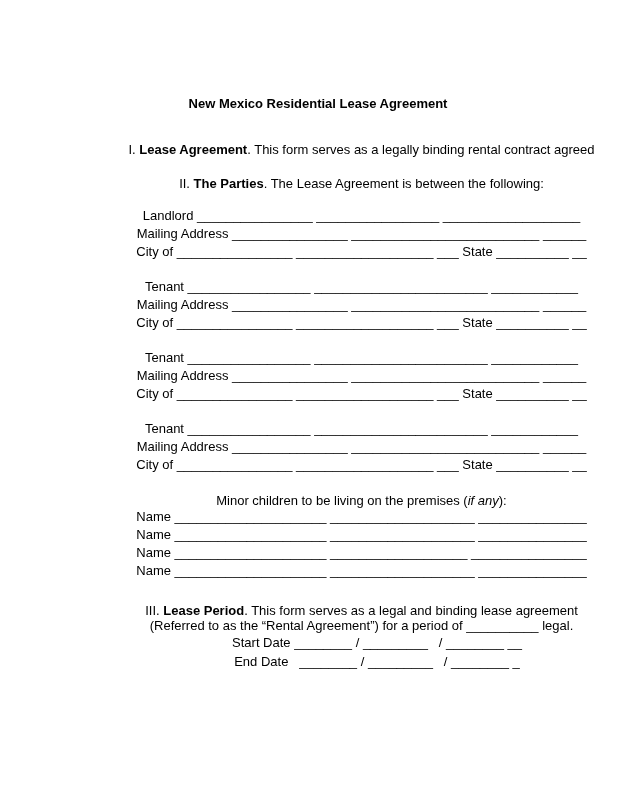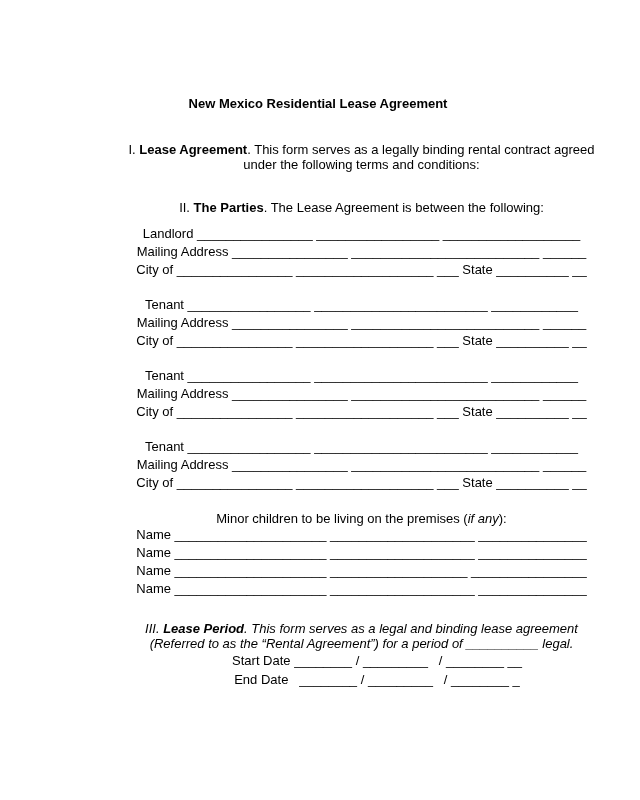--- a/index.html
+++ b/index.html
@@ -17,45 +17,44 @@
     width: 452px;
     font-weight: bold;
     line-height: 14px;
     text-align: center;
   }
   .block { line-height: 15px; text-align: center; }
   .block[data-name$="-block"] { line-height: 18px; }
   .block[data-name="lease-dates-block"] { line-height: 19px; }
 
   .block[data-name="section-i-paragraph"]   { margin-top: 31px; }
-  .block[data-name="section-ii-paragraph"]  { margin-top: 28px; }
-  .block[data-name="landlord-block"]        { margin-top: 10px; }
+  .block[data-name="section-ii-paragraph"]  { margin-top: 19px; }
+  .block[data-name="landlord-block"]        { margin-top: 16px; }
   .block[data-name="tenant-1-block"],
   .block[data-name="tenant-2-block"],
   .block[data-name="tenant-3-block"]        { margin-top: 17px; }
   .block[data-name="children-heading-paragraph"] { margin-top: 19px; }
   .block[data-name="children-names-block"]  { margin-top: 0; }
-  .block[data-name="section-iii-paragraph"] { margin-top: 23px; font-style: italic; }
+  .block[data-name="section-iii-paragraph"] { margin-top: 23px; }
   .block[data-name="date-format-note"]      { margin-top: 8px; }
   .block[data-name="lease-dates-block"]     { margin-top: 0; margin-left: 31px; }
 
   .row { white-space: pre; }
   .bold { font-weight: bold; }
   .italic { font-style: italic; }
   .blank { color: #000000; }
 </style>
 </head>
 <body>
 
 <div class="page" data-name="document-page">
   <div class="doc-title" data-name="document-title">New Mexico Residential Lease Agreement</div>
   <div id="doc-body" data-name="document-body">
       <div class="block" data-name="section-i-paragraph">
         <div class="row" data-name="paragraph-line"><span data-name="text-run">I. </span><span class="bold" data-name="text-run">Lease Agreement</span><span data-name="text-run">. This form serves as a legally binding rental contract agreed</span></div>
-        <div class="row" data-name="paragraph-line"><span data-name="text-run">under the following terms and conditions:</span></div>
       </div>
       <div class="block" data-name="section-ii-paragraph">
         <div class="row" data-name="paragraph-line"><span data-name="text-run">II. </span><span class="bold" data-name="text-run">The Parties</span><span data-name="text-run">. The Lease Agreement is between the following:</span></div>
       </div>
       <div class="block" data-name="landlord-block">
         <div class="row" data-name="landlord-row"><span data-name="text-run">Landlord </span><span class="blank" data-name="landlord-name-field">________________</span><span data-name="text-run"> </span><span class="blank" data-name="landlord-name-field">_________________</span><span data-name="text-run"> </span><span class="blank" data-name="landlord-name-field">___________________</span></div>
         <div class="row" data-name="landlord-mailing-address-row"><span data-name="text-run">Mailing Address </span><span class="blank" data-name="landlord-mailing-address-field">________________</span><span data-name="text-run"> </span><span class="blank" data-name="landlord-mailing-address-field">__________________________</span><span data-name="text-run"> </span><span class="blank" data-name="landlord-mailing-address-field">______</span></div>
         <div class="row" data-name="landlord-city-state-row"><span data-name="text-run">City of </span><span class="blank" data-name="landlord-city-field">________________</span><span data-name="text-run"> </span><span class="blank" data-name="landlord-city-field">___________________</span><span data-name="text-run"> </span><span class="blank" data-name="landlord-city-field">___</span><span data-name="text-run"> State </span><span class="blank" data-name="landlord-state-field">__________</span><span data-name="text-run"> </span><span class="blank" data-name="landlord-state-field">__</span></div>
       </div>
       <div class="block" data-name="tenant-1-block">

